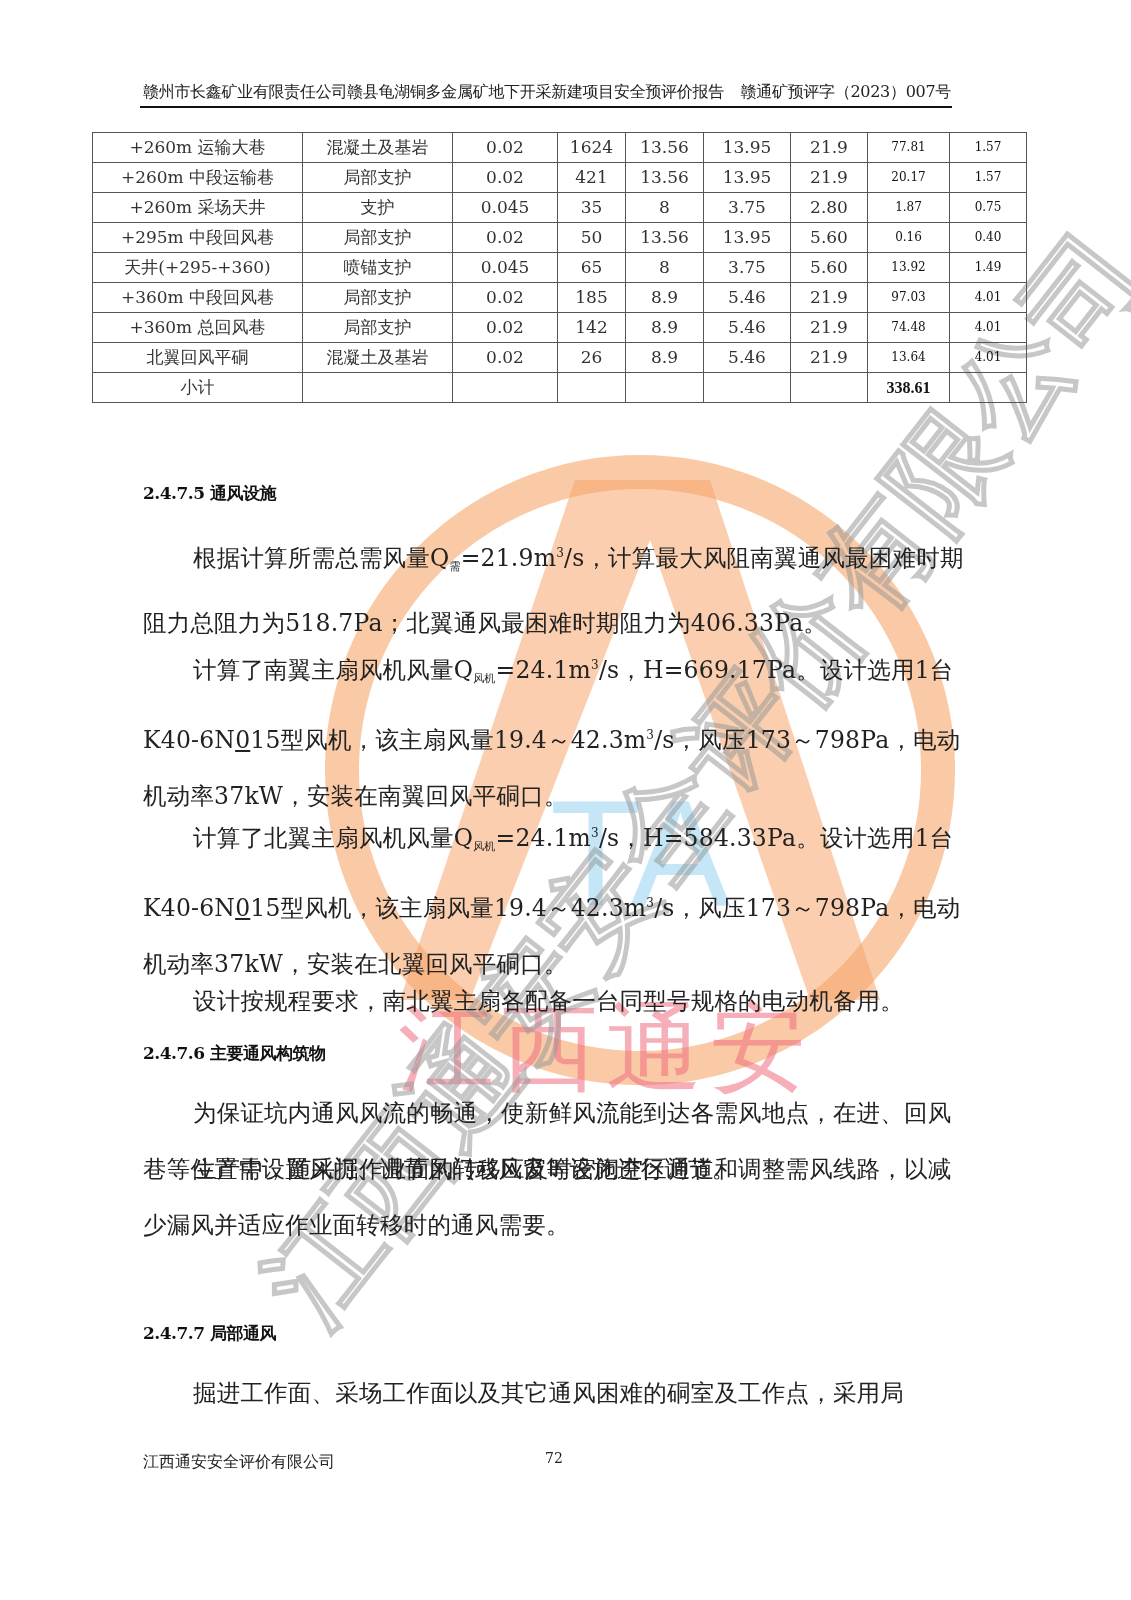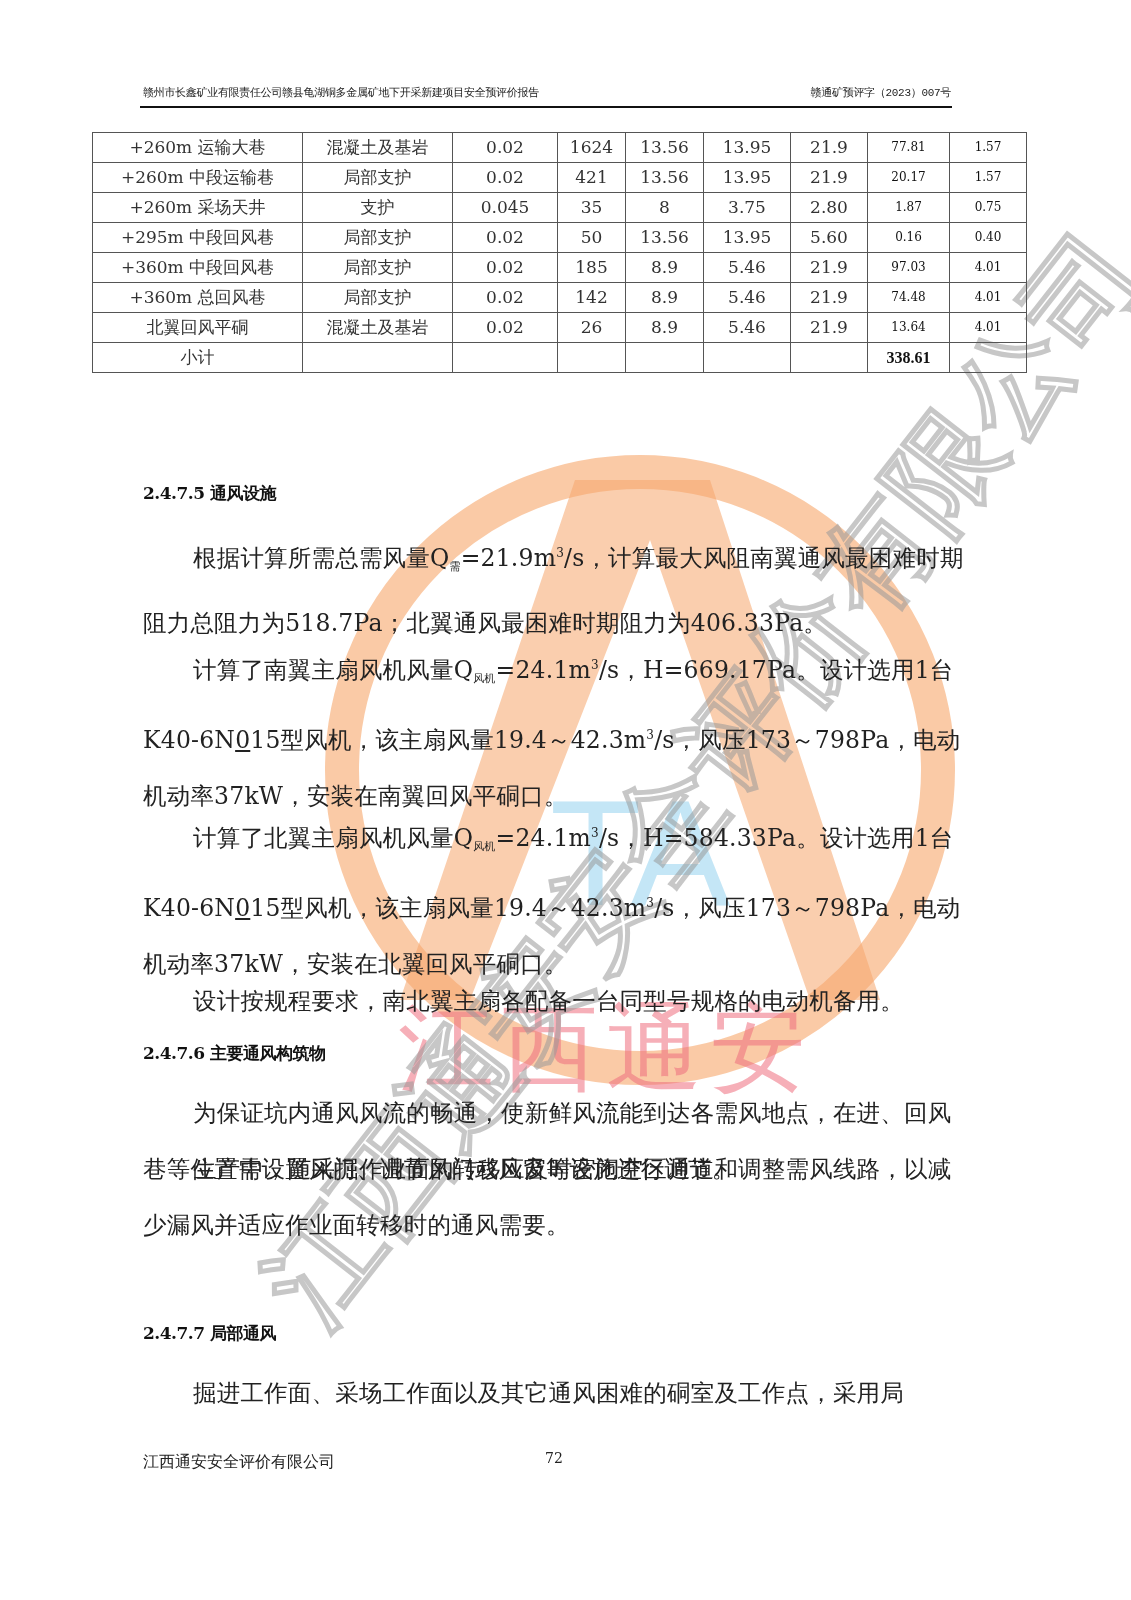--- a/index.html
+++ b/index.html
@@ -2,22 +2,22 @@
 <html><head>
 <meta charset="utf-8">
 <style>
   html, body { margin: 0; padding: 0; background: #ffffff; }
   body {
     width: 1131px; height: 1600px; position: relative; overflow: hidden;
     font-family: "DejaVu Serif", "Liberation Serif", serif; color: #1a1a1a;
   }
   .header {
     position: absolute; left: 143px; top: 78px; width: 808px; height: 28px;
-    font-size: 11px; color: #222; display: flex; justify-content: space-between;
-    align-items: center; letter-spacing: -0.3px; font-family: Liberation Mono, monospace;
+    font-size: 16px; color: #222; display: flex; justify-content: space-between;
+    align-items: center; letter-spacing: -0.3px;
   }
   .header-rule { position: absolute; left: 140px; top: 106px; width: 812px; height: 2px; background: #111; }
   table.data {
     position: absolute; left: 92px; top: 132px; width: 926px;
     border-collapse: collapse; font-size: 17px; table-layout: fixed;
   }
   table.data td {
     border: 1px solid #555; height: 29px; padding: 0; text-align: center;
     color: #333; white-space: nowrap; line-height: 29px;
   }
@@ -107,20 +107,31 @@
           <td>局部支护</td>
           <td>0.02</td>
           <td>50</td>
           <td>13.56</td>
           <td>13.95</td>
           <td>5.60</td>
           <td class="res">0.16</td>
           <td class="res">0.40</td>
         </tr>
         <tr>
+          <td>天井(+295-+360)</td>
+          <td>喷锚支护</td>
+          <td>0.045</td>
+          <td>65</td>
+          <td>8</td>
+          <td>3.75</td>
+          <td>5.60</td>
+          <td class="res">13.92</td>
+          <td class="res">1.49</td>
+        </tr>
+        <tr>
           <td>+360m 中段回风巷</td>
           <td>局部支护</td>
           <td>0.02</td>
           <td>185</td>
           <td>8.9</td>
           <td>5.46</td>
           <td>21.9</td>
           <td class="res">97.03</td>
           <td class="res">4.01</td>
         </tr>

